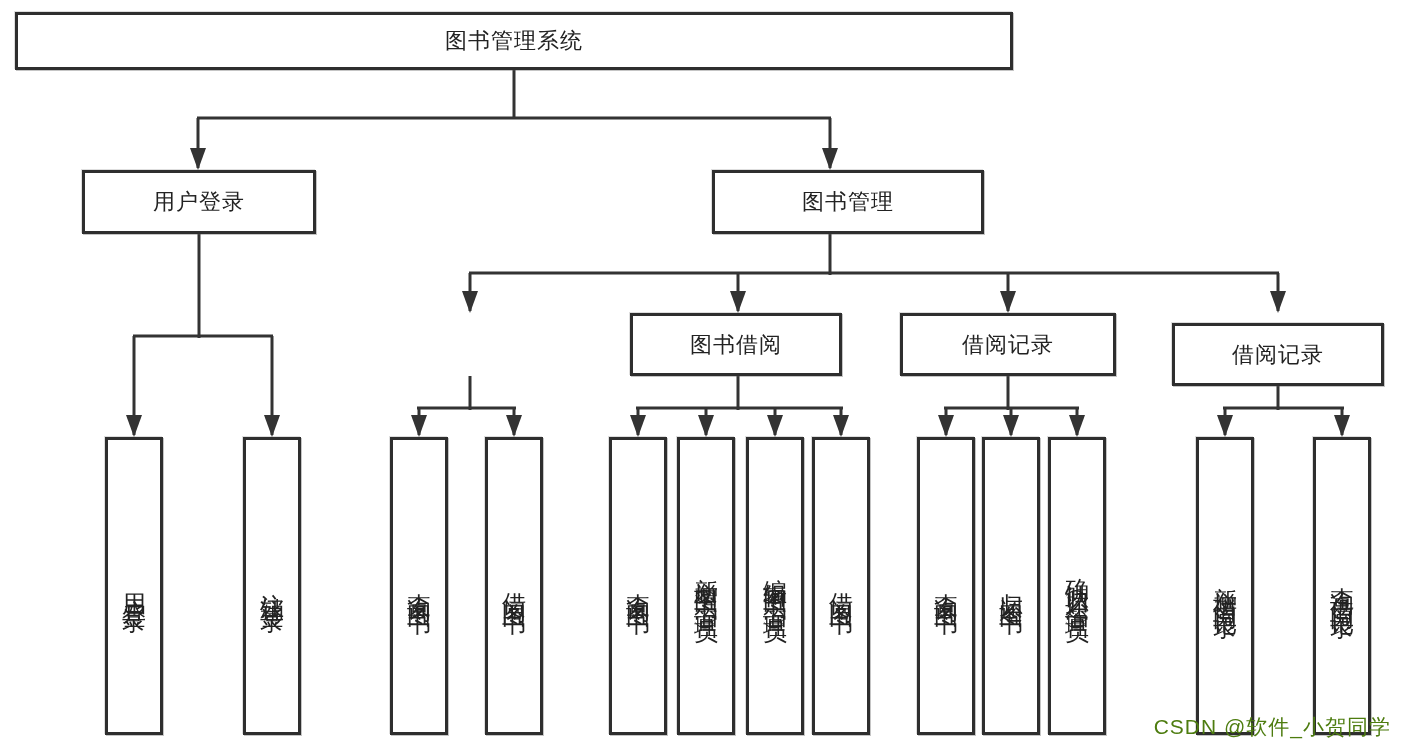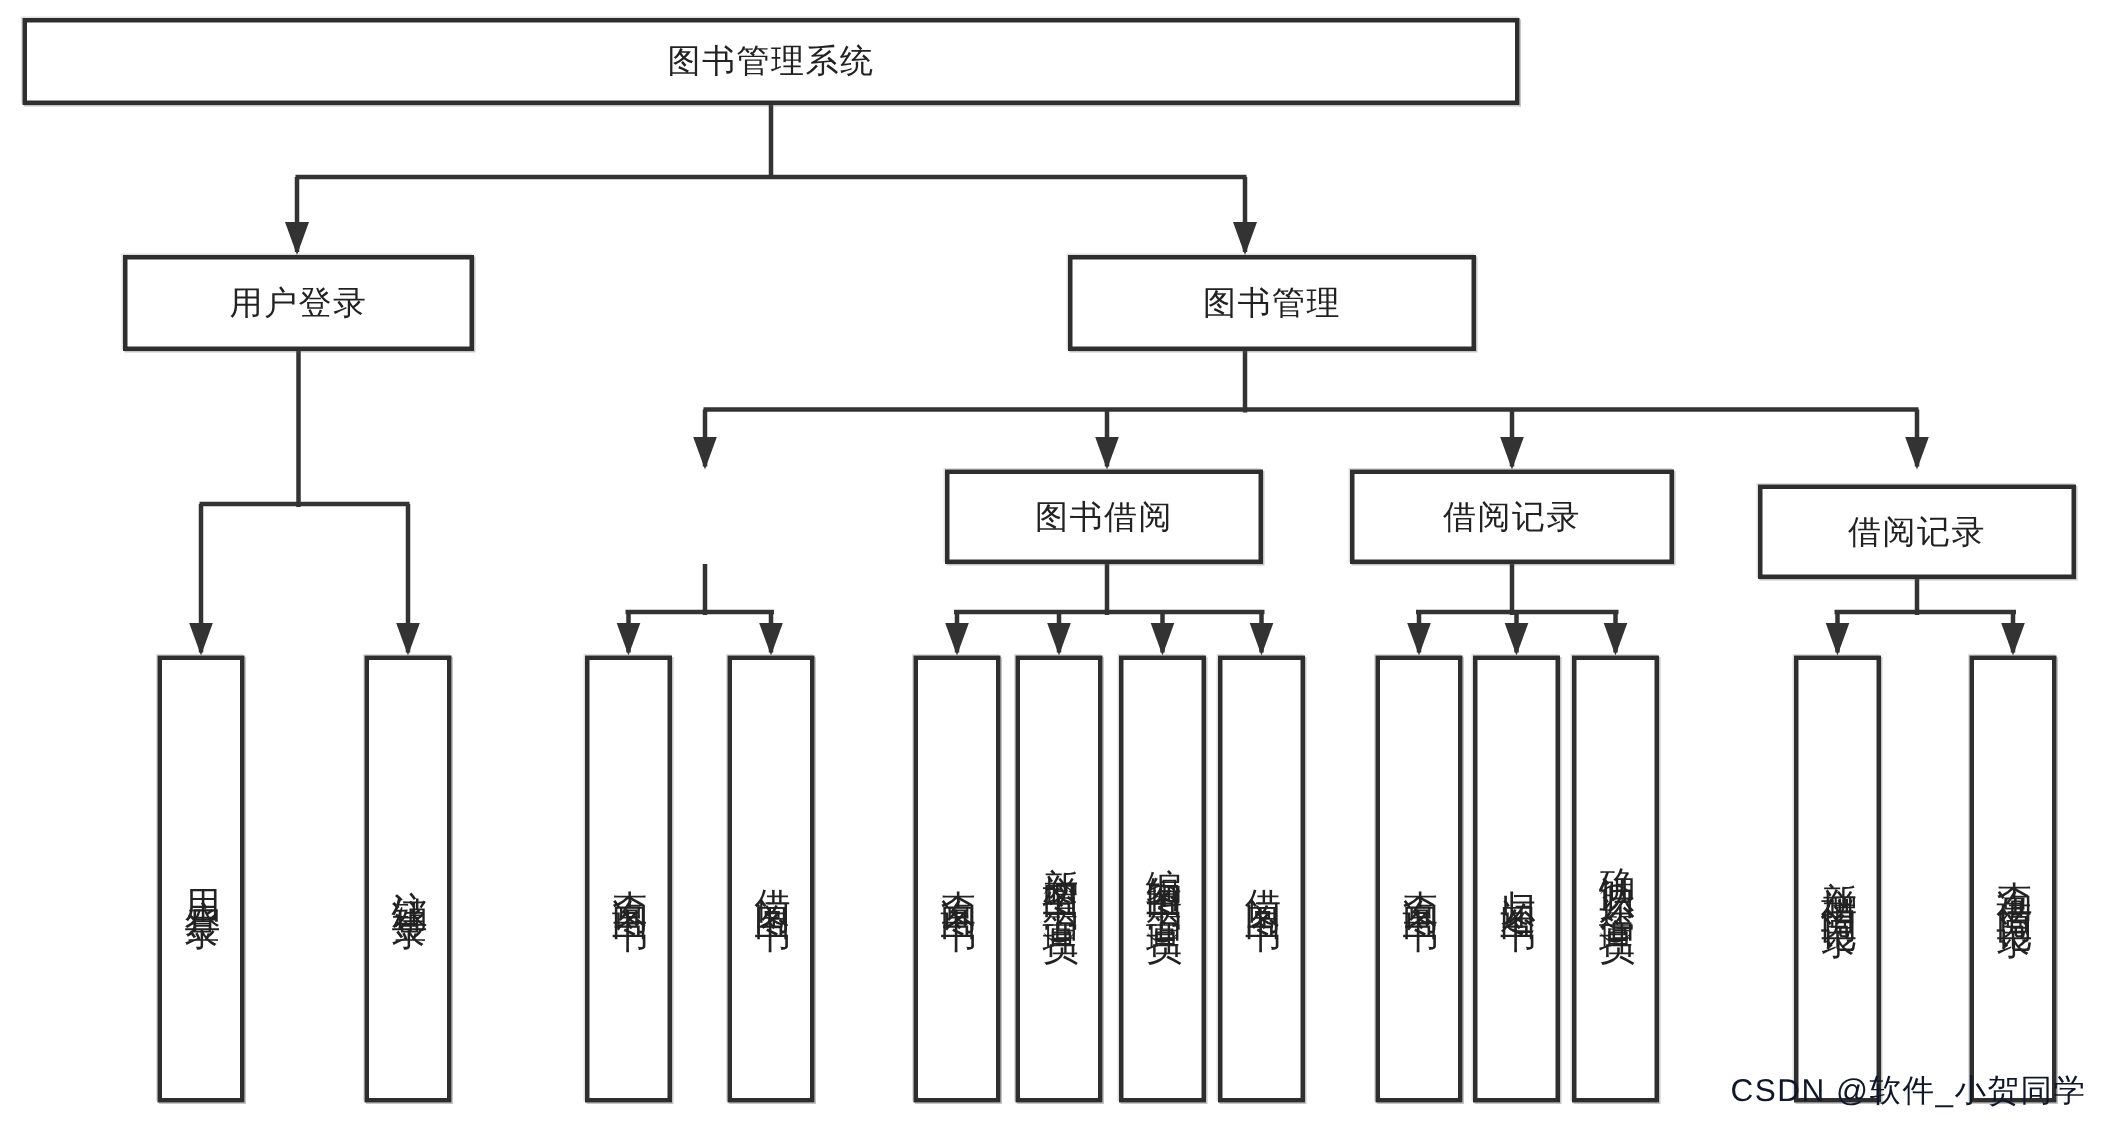--- a/index.html
+++ b/index.html
@@ -51,21 +51,21 @@
   #l-cu-1{left:917px;}
   #l-cu-2{left:982px;}
   #l-cu-3{left:1048px;}
   #l-re-1{left:1196px;}
   #l-re-2{left:1313px;}
   
   #watermark{
     position:absolute;
     right:14px;bottom:6px;
     font-size:21px;
-    color:#0f172a;
+    color:#4d7c0f;
     letter-spacing:1px;
     pointer-events:none;
   }
 </style>
 </head>
 <body>
 
 <div id="canvas">
 
   <svg id="wires" viewBox="0 0 1405 747" xmlns="http://www.w3.org/2000/svg" aria-hidden="true">

